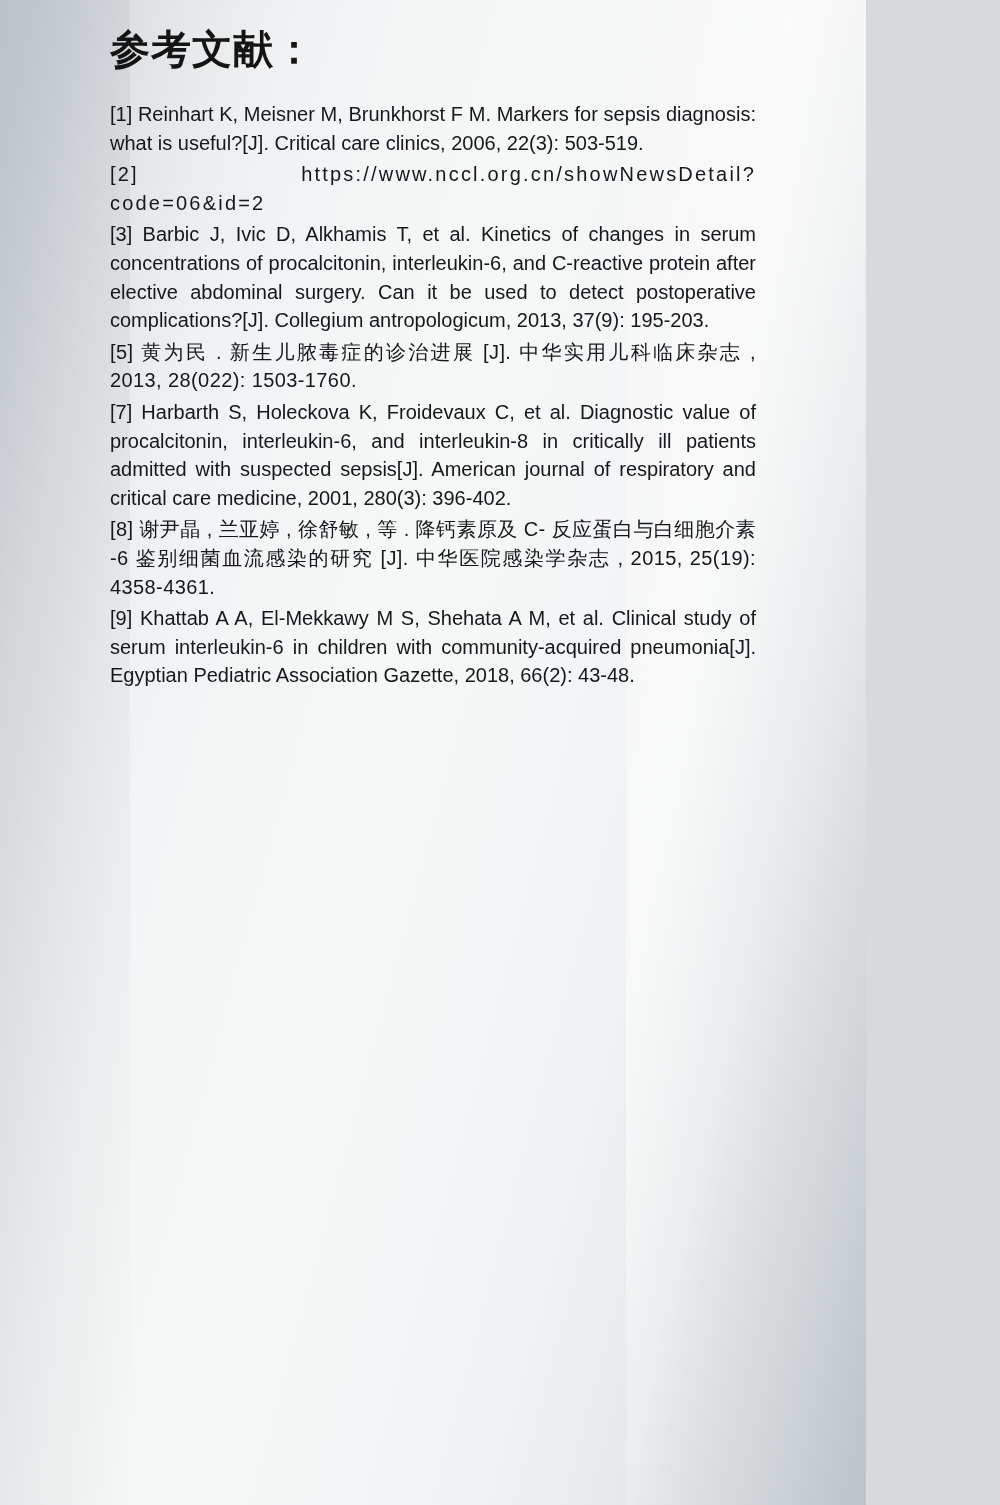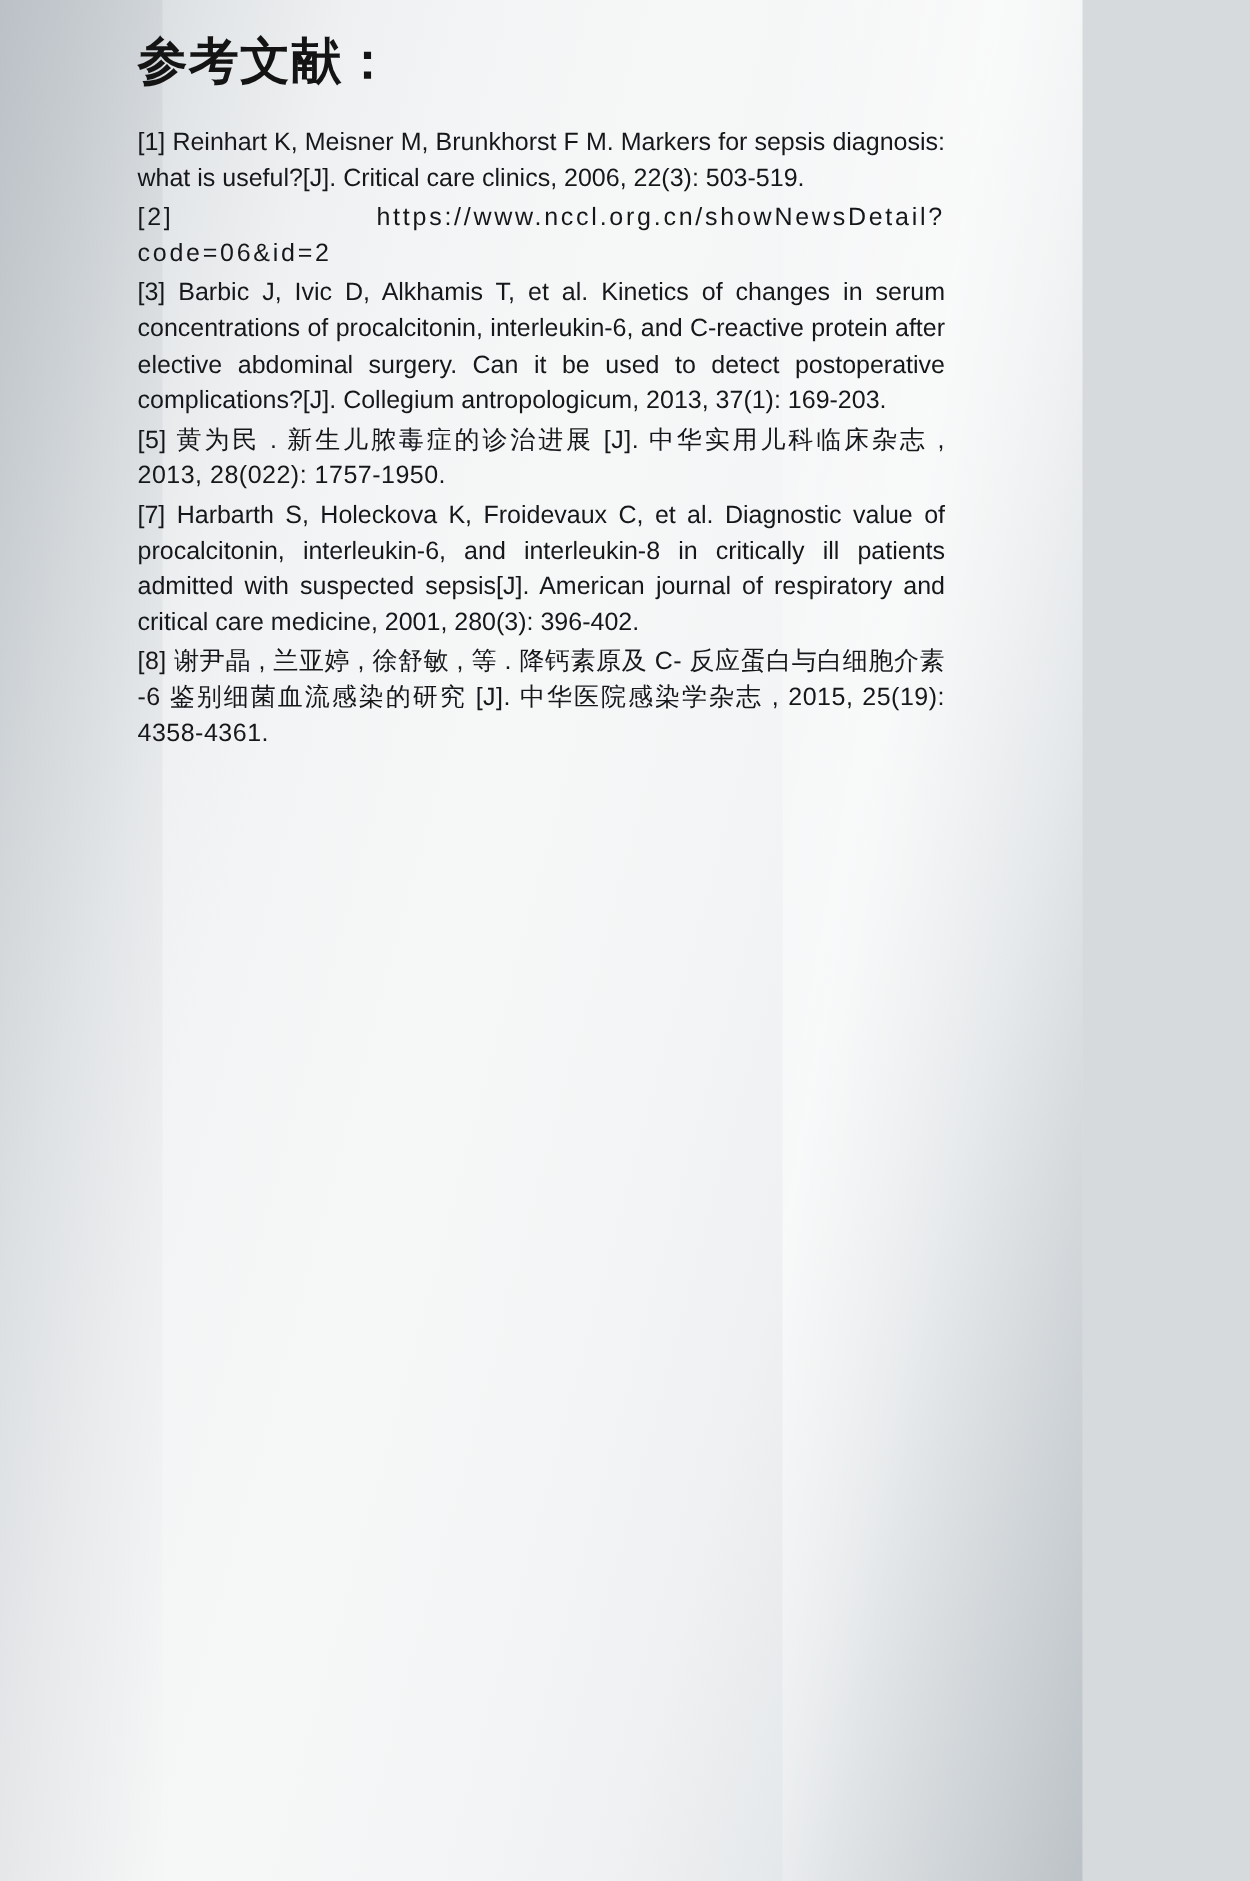--- a/index.html
+++ b/index.html
@@ -92,19 +92,20 @@
 </style>
 </head>
 <body>
 
 <div class="page">
   <div class="content">
     <h1 class="heading">参考文献：</h1>
     <div class="ref-list">
       <p class="ref-item">[1] Reinhart K, Meisner M, Brunkhorst F M. Markers for sepsis diagnosis: what is useful?[J]. Critical care clinics, 2006, 22(3): 503-519.</p>
       <p class="ref-item spaced">[2] https://www.nccl.org.cn/showNewsDetail?code=06&amp;id=2</p>
-      <p class="ref-item">[3] Barbic J, Ivic D, Alkhamis T, et al. Kinetics of changes in serum concentrations of procalcitonin, interleukin-6, and C-reactive protein after elective abdominal surgery. Can it be used to detect postoperative complications?[J]. Collegium antropologicum, 2013, 37(1): 169-203.</p>
-      <p class="ref-item cjk">[5] 黄为民 . 新生儿脓毒症的诊治进展 [J]. 中华实用儿科临床杂志 , 2013, 28(022): 1757-1950.</p>
+      <p class="ref-item">[3] Barbic J, Ivic D, Alkhamis T, et al. Kinetics of changes in serum concentrations of procalcitonin, interleukin-6, and C-reactive protein after elective abdominal surgery. Can it be used to detect postoperative complications?[J]. Collegium antropologicum, 2013, 37(9): 195-203.</p>
+      <p class="ref-item cjk">[5] 黄为民 . 新生儿脓毒症的诊治进展 [J]. 中华实用儿科临床杂志 , 2013, 28(022): 1503-1760.</p>
       <p class="ref-item">[7] Harbarth S, Holeckova K, Froidevaux C, et al. Diagnostic value of procalcitonin, interleukin-6, and interleukin-8 in critically ill patients admitted with suspected sepsis[J]. American journal of respiratory and critical care medicine, 2001, 280(3): 396-402.</p>
       <p class="ref-item cjk">[8] 谢尹晶 , 兰亚婷 , 徐舒敏 , 等 . 降钙素原及 C- 反应蛋白与白细胞介素 -6 鉴别细菌血流感染的研究 [J]. 中华医院感染学杂志 , 2015, 25(19): 4358-4361.</p>
+      <p class="ref-item">[9] Khattab A A, El-Mekkawy M S, Shehata A M, et al. Clinical study of serum interleukin-6 in children with community-acquired pneumonia[J]. Egyptian Pediatric Association Gazette, 2018, 66(2): 43-48.</p>
     </div>
   </div>
 </div>
 
 </body></html>

